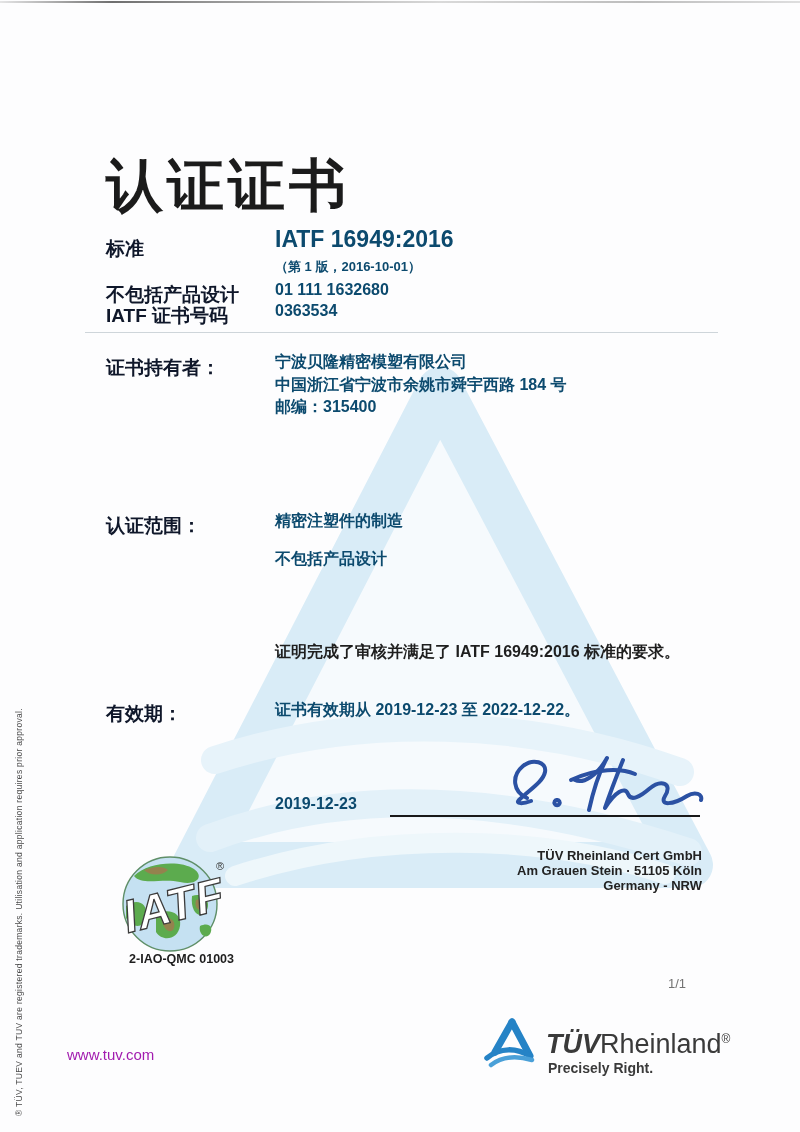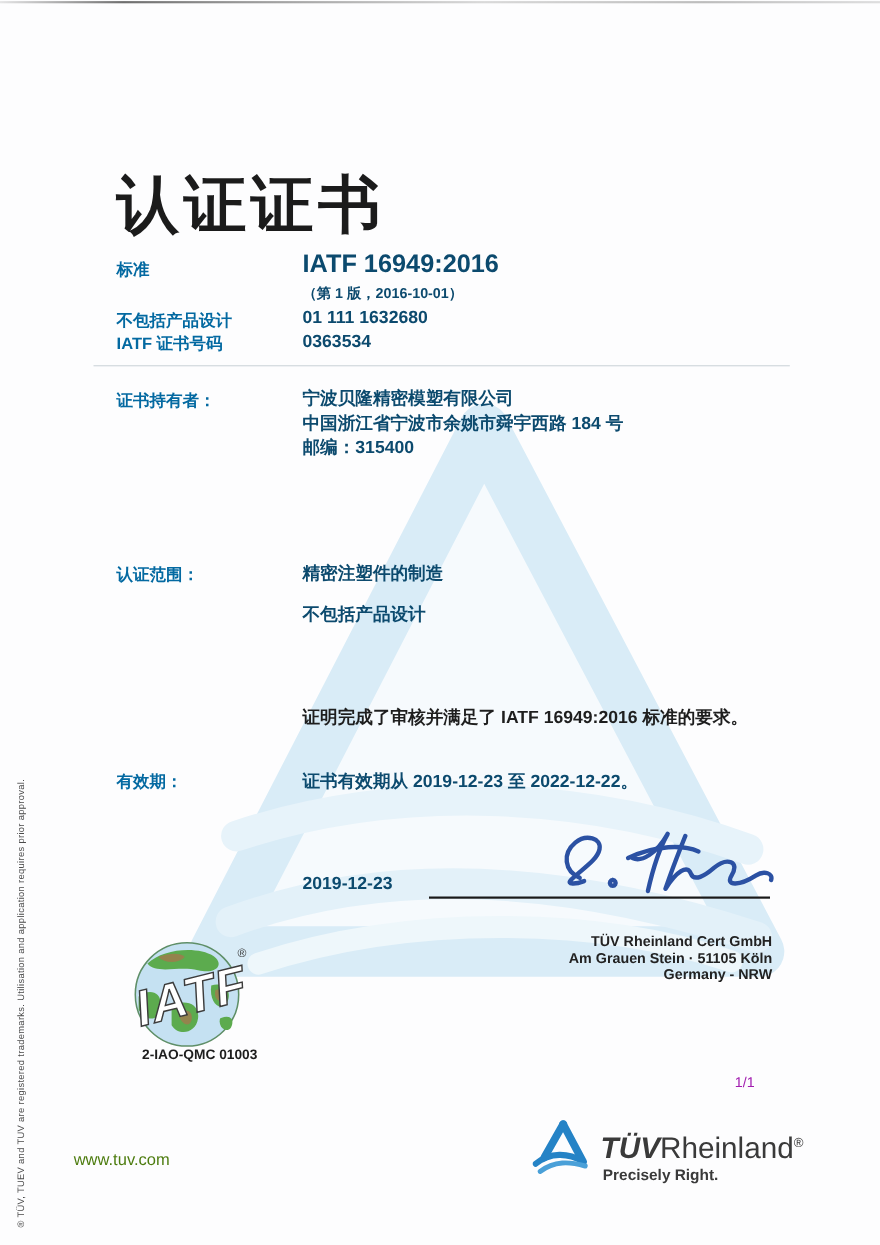--- a/index.html
+++ b/index.html
@@ -19,37 +19,37 @@
   .side-note{
     position:absolute;left:14px;top:1116px;
     transform:rotate(-90deg);transform-origin:0 0;
     width:515px;font-size:8.5px;color:#4a4a4a;letter-spacing:.3px;white-space:nowrap;
   }
   .watermark{position:absolute;left:140px;top:360px;pointer-events:none;}
   .doc-title{
     position:absolute;left:106px;top:148px;
     font-size:57px;font-weight:700;letter-spacing:4px;color:#1b1b1b;
   }
-  .label{position:absolute;left:106px;font-size:15px;font-weight:600;color:#0369a1;text-align:right;}
+  .label{position:absolute;left:106px;font-size:19px;font-weight:600;color:#0f172a;text-align:right;}
   .value{position:absolute;left:275px;font-size:16px;font-weight:600;color:#0c4a6e;}
   .std-value{top:226px;font-size:23px;font-weight:700;}
   .std-edition{top:258px;font-size:13px;font-weight:700;}
   .separator{position:absolute;left:85px;top:332px;width:633px;height:1px;background:#ced5da;}
   .bold{font-weight:700;}
   .statement{position:absolute;left:275px;top:642px;font-size:16px;font-weight:600;}
   .sig-svg{position:absolute;left:505px;top:750px;}
   .sig-line{position:absolute;left:390px;top:815px;width:310px;height:2px;background:#191919;}
   .issuer{
     position:absolute;left:430px;top:848px;width:272px;
     text-align:right;font-size:13px;line-height:15px;font-weight:600;color:#222;
   }
   .iatf-svg{position:absolute;left:110px;top:854px;}
   .iatf-code{position:absolute;left:106px;top:952px;width:128px;text-align:right;font-size:12.5px;font-weight:600;color:#1d1d1d;}
-  .page-num{position:absolute;left:668px;top:976px;font-size:13px;color:#a21caf;}
-  .website{position:absolute;left:67px;top:1046px;font-size:15px;color:#4d7c0f;}
+  .page-num{position:absolute;left:668px;top:976px;font-size:13px;color:#737373;}
+  .website{position:absolute;left:67px;top:1046px;font-size:15px;color:#a21caf;}
   .brand-logo{position:absolute;left:484px;top:1018px;}
   .brand-text{position:absolute;left:546px;top:1029px;font-size:27px;color:#3a3a3a;white-space:nowrap;}
   .brand-text .b{font-weight:700;font-style:italic;}
   .brand-text sup{font-size:12px;vertical-align:super;}
   .tagline{position:absolute;left:548px;top:1060px;font-size:14px;font-weight:600;color:#3a3a3a;}
 </style>
 </head>
 <body>
 
 <div class="page">

